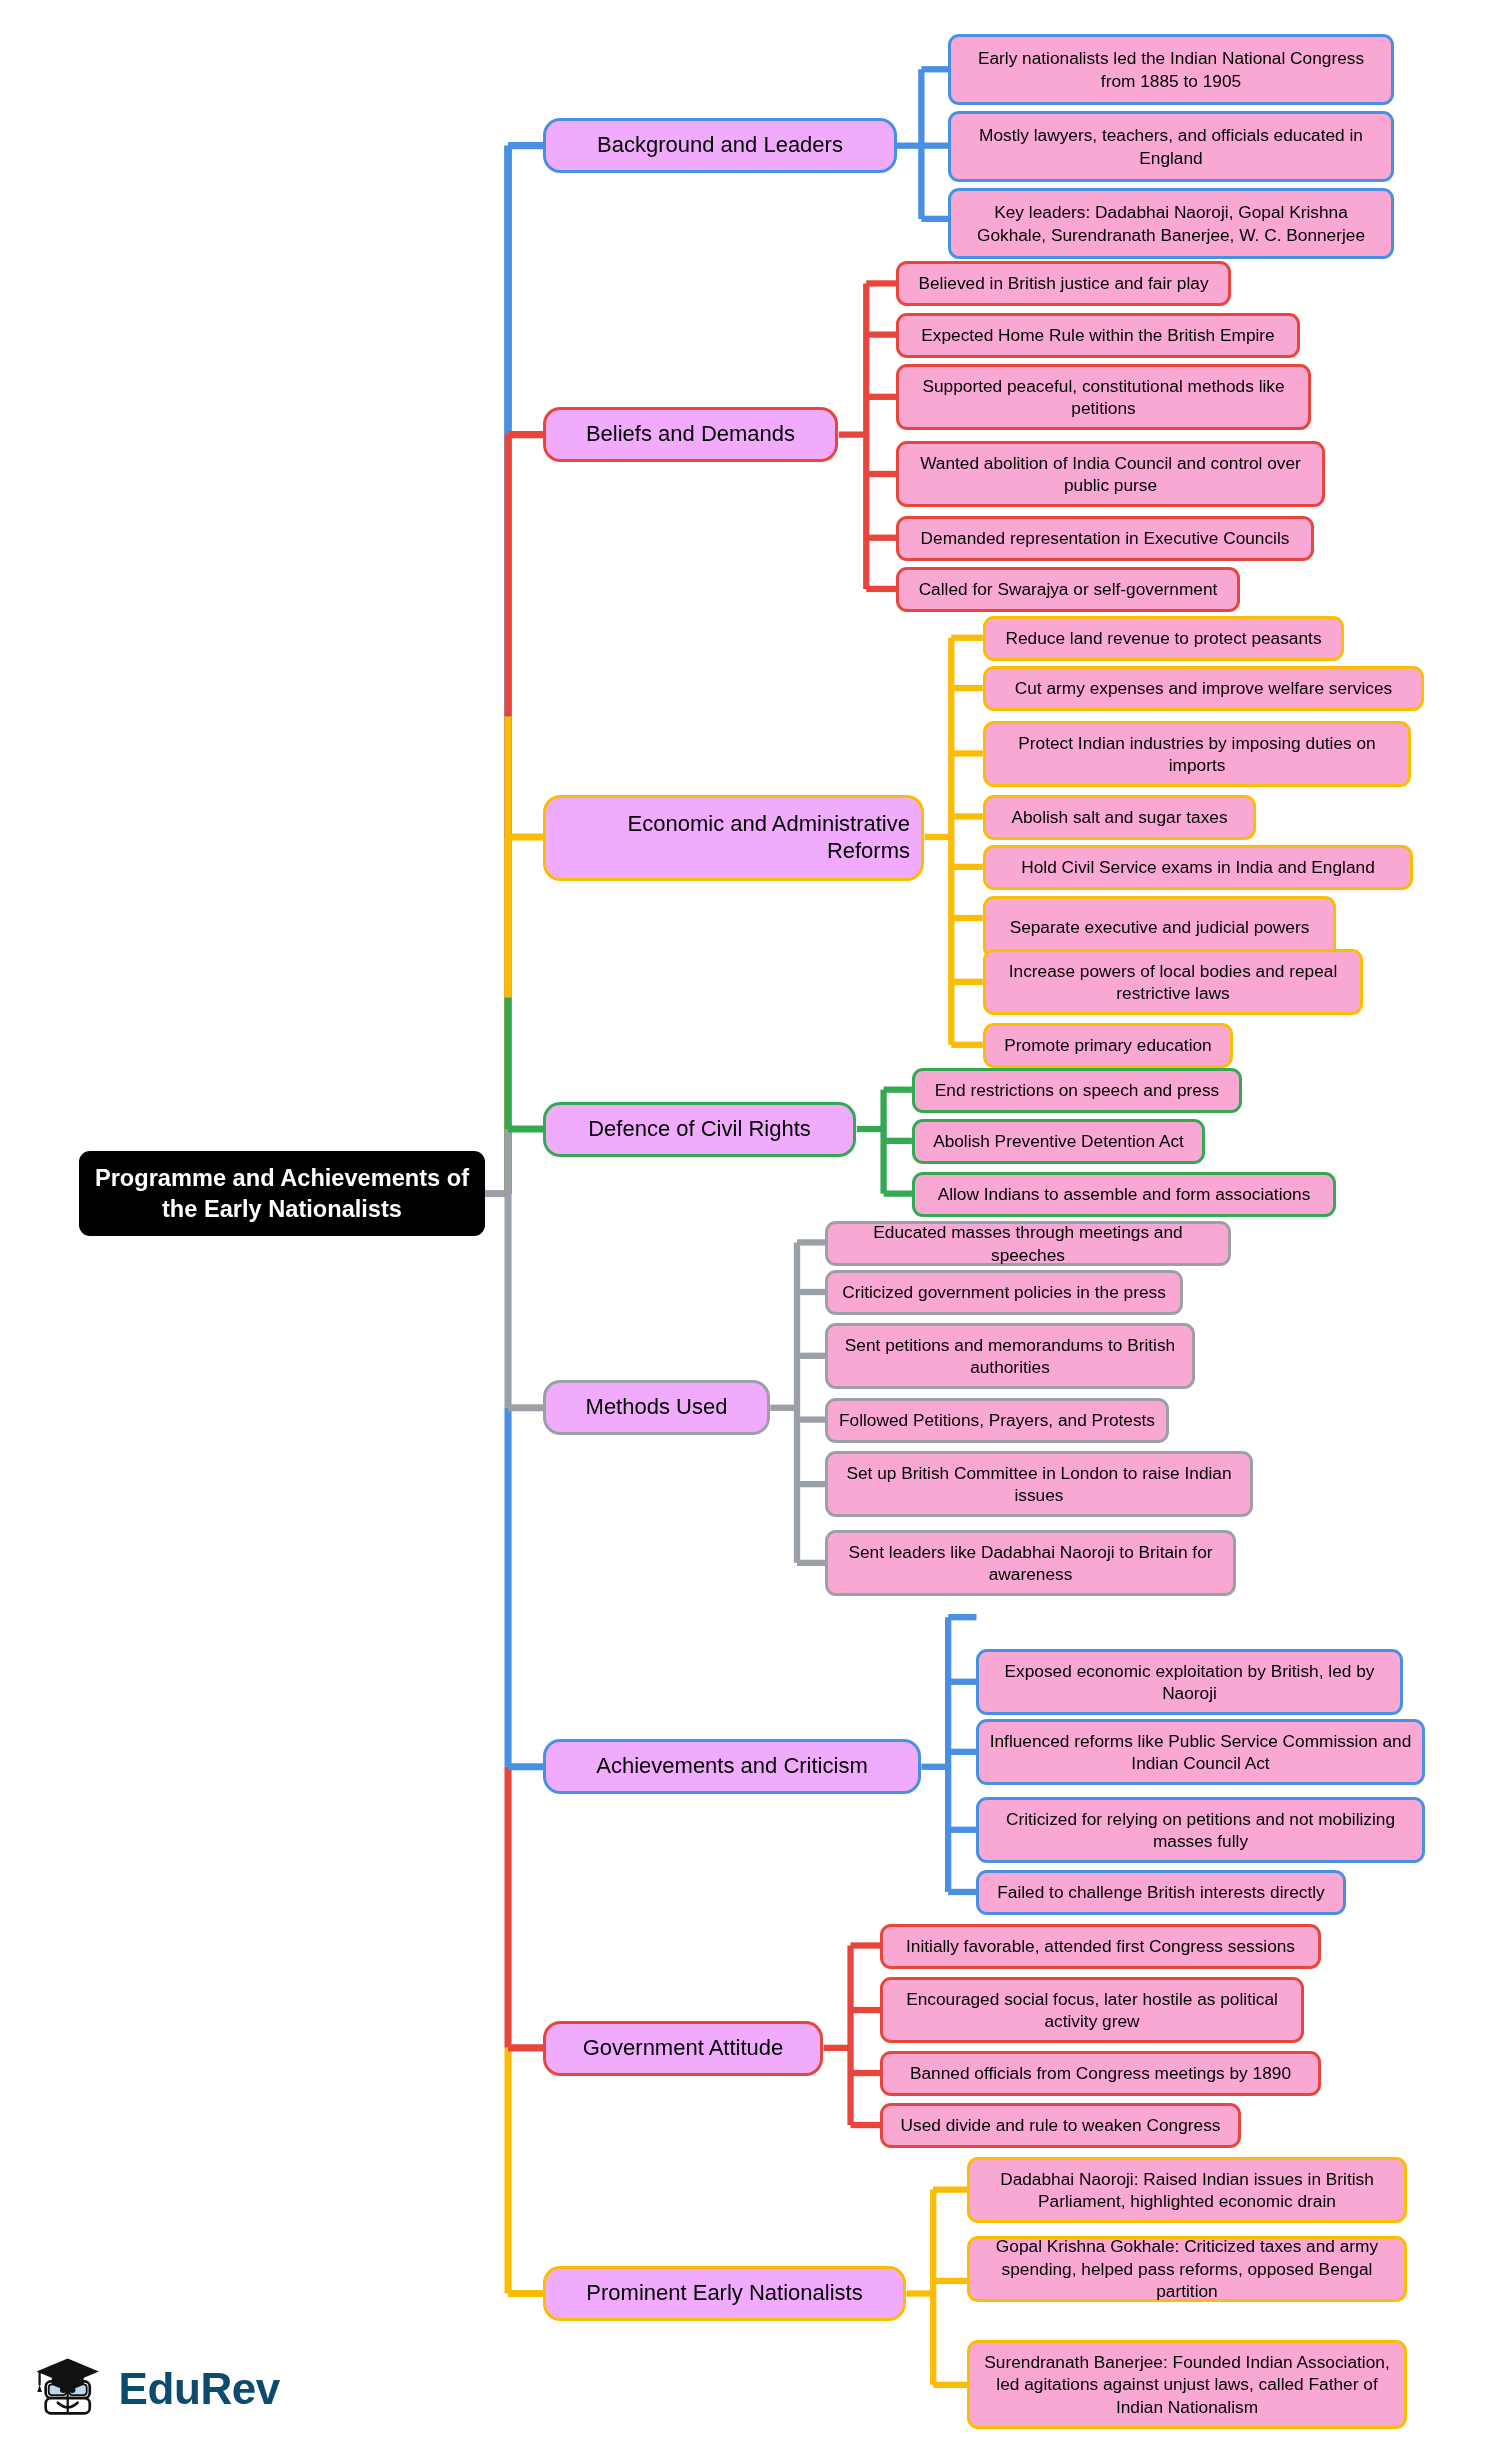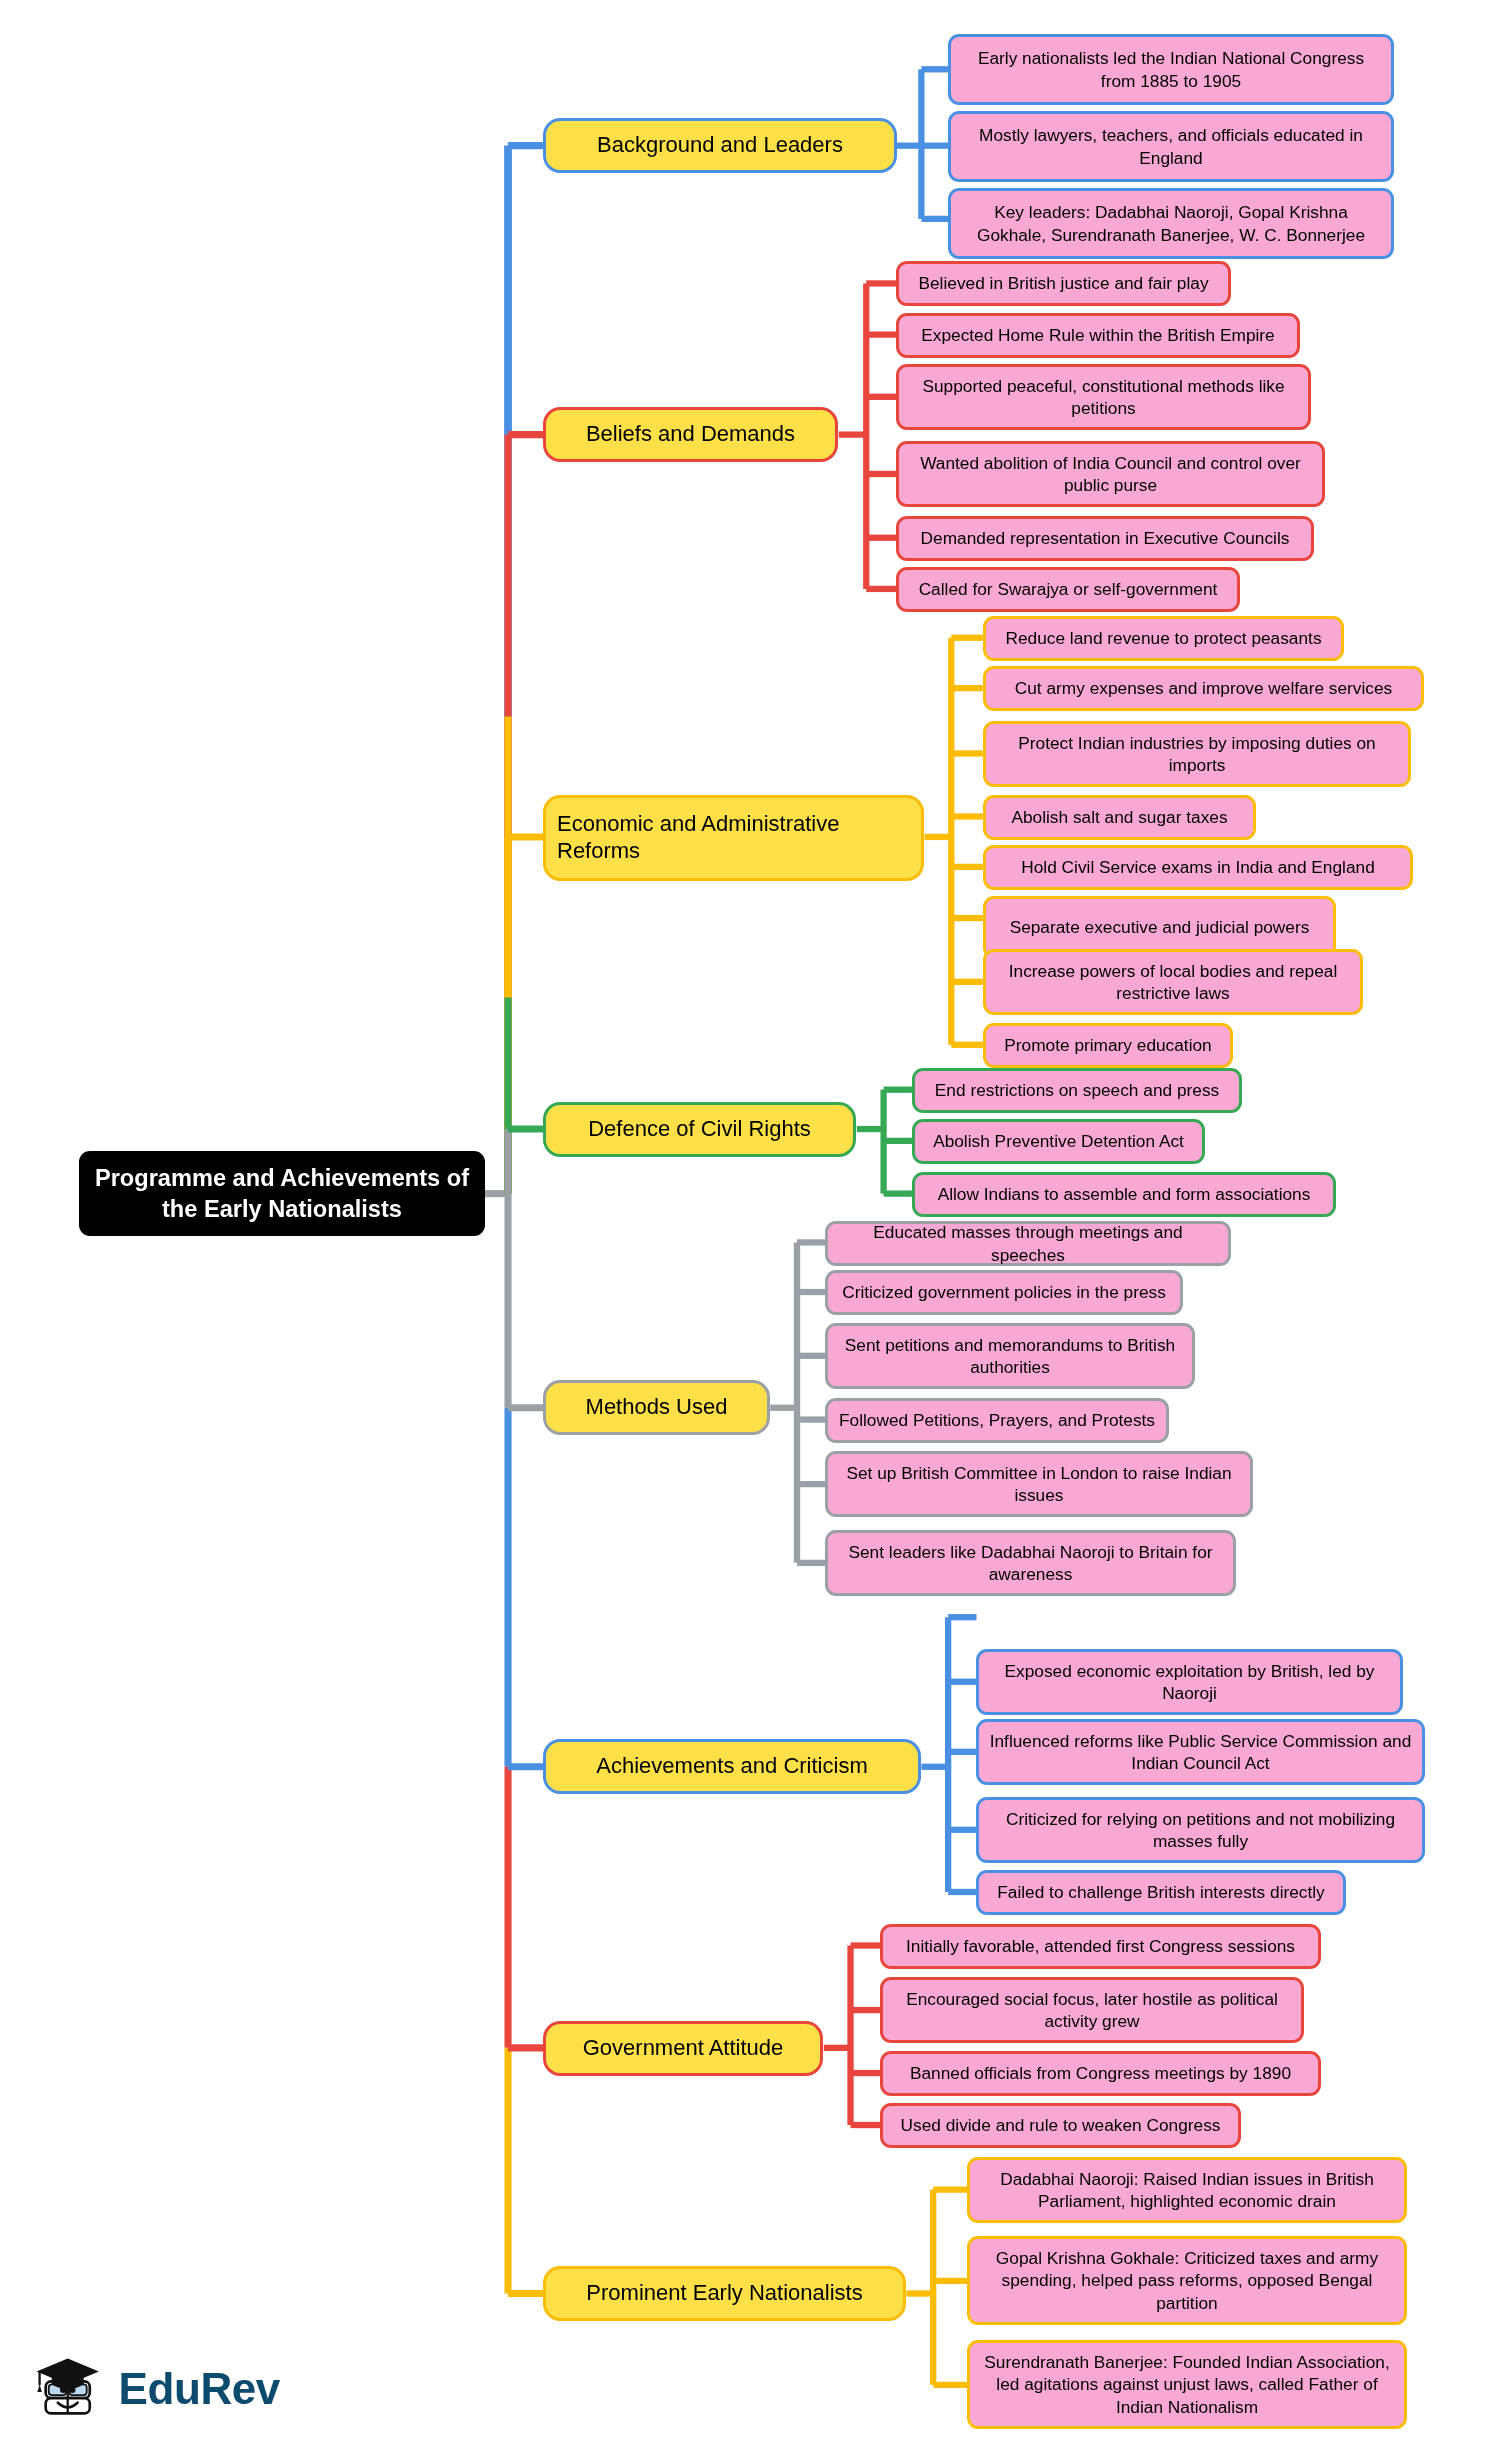--- a/index.html
+++ b/index.html
@@ -28,25 +28,25 @@
     border-radius: 11px;
     display: flex; align-items: center; justify-content: center;
     text-align: center;
     font-size: 23.6px; font-weight: bold; line-height: 1.28;
     padding: 3.1px 12.6px;
   }
 
   
   .branch-node {
     position: absolute;
-    background: #fde047;
+    background: #f0abfc;
     border: 3.9px solid #888;
     border-radius: 17.3px;
     display: flex; align-items: center; justify-content: center;
-    text-align: left;
+    text-align: right;
     font-size: 22px; line-height: 1.22;
     color: #000;
     padding: 3.1px 11px;
   }
 
   
   .leaf-node {
     position: absolute;
     background: #f9a8d4;
     border: 3.1px solid #888;
@@ -242,21 +242,21 @@
   <div class="leaf-node c-blue" style="left:976px; top:1870px; width:370px; height:45px;">Failed to challenge British interests directly</div>
 
   <div class="branch-node c-red" style="left:543px; top:2021px; width:280px; height:55px;">Government Attitude</div>
   <div class="leaf-node c-red" style="left:880px; top:1924px; width:441px; height:45px;">Initially favorable, attended first Congress sessions</div>
   <div class="leaf-node c-red" style="left:880px; top:1977px; width:424px; height:66px;">Encouraged social focus, later hostile as political activity grew</div>
   <div class="leaf-node c-red" style="left:880px; top:2051px; width:441px; height:45px;">Banned officials from Congress meetings by 1890</div>
   <div class="leaf-node c-red" style="left:880px; top:2103px; width:361px; height:45px;">Used divide and rule to weaken Congress</div>
 
   <div class="branch-node c-amber" style="left:543px; top:2266px; width:363px; height:55px;">Prominent Early Nationalists</div>
   <div class="leaf-node c-amber" style="left:967px; top:2157px; width:440px; height:66px;">Dadabhai Naoroji: Raised Indian issues in British Parliament, highlighted economic drain</div>
-  <div class="leaf-node c-amber" style="left:967px; top:2236px; width:440px; height:89px;">Gopal Krishna Gokhale: Criticized taxes and army spending, helped pass reforms, opposed Bengal partition</div>
+  <div class="leaf-node c-amber" style="left:967px; top:2236px; width:440px; height:66px;">Gopal Krishna Gokhale: Criticized taxes and army spending, helped pass reforms, opposed Bengal partition</div>
   <div class="leaf-node c-amber" style="left:967px; top:2340px; width:440px; height:89px;">Surendranath Banerjee: Founded Indian Association, led agitations against unjust laws, called Father of Indian Nationalism</div>
 
   <div class="logo">
     <span class="logo-mark">
       <svg viewBox="0 0 100 100" width="76" height="76">
 
         <rect x="18" y="40" width="58" height="22" rx="7" fill="#ffffff" stroke="#111" stroke-width="3.5"></rect>
         <rect x="18" y="62" width="58" height="20" rx="7" fill="#ffffff" stroke="#111" stroke-width="3.5"></rect>
 
         <rect x="22" y="44" width="23" height="14" rx="4" fill="#bcd8ef" stroke="#111" stroke-width="2.4"></rect>

